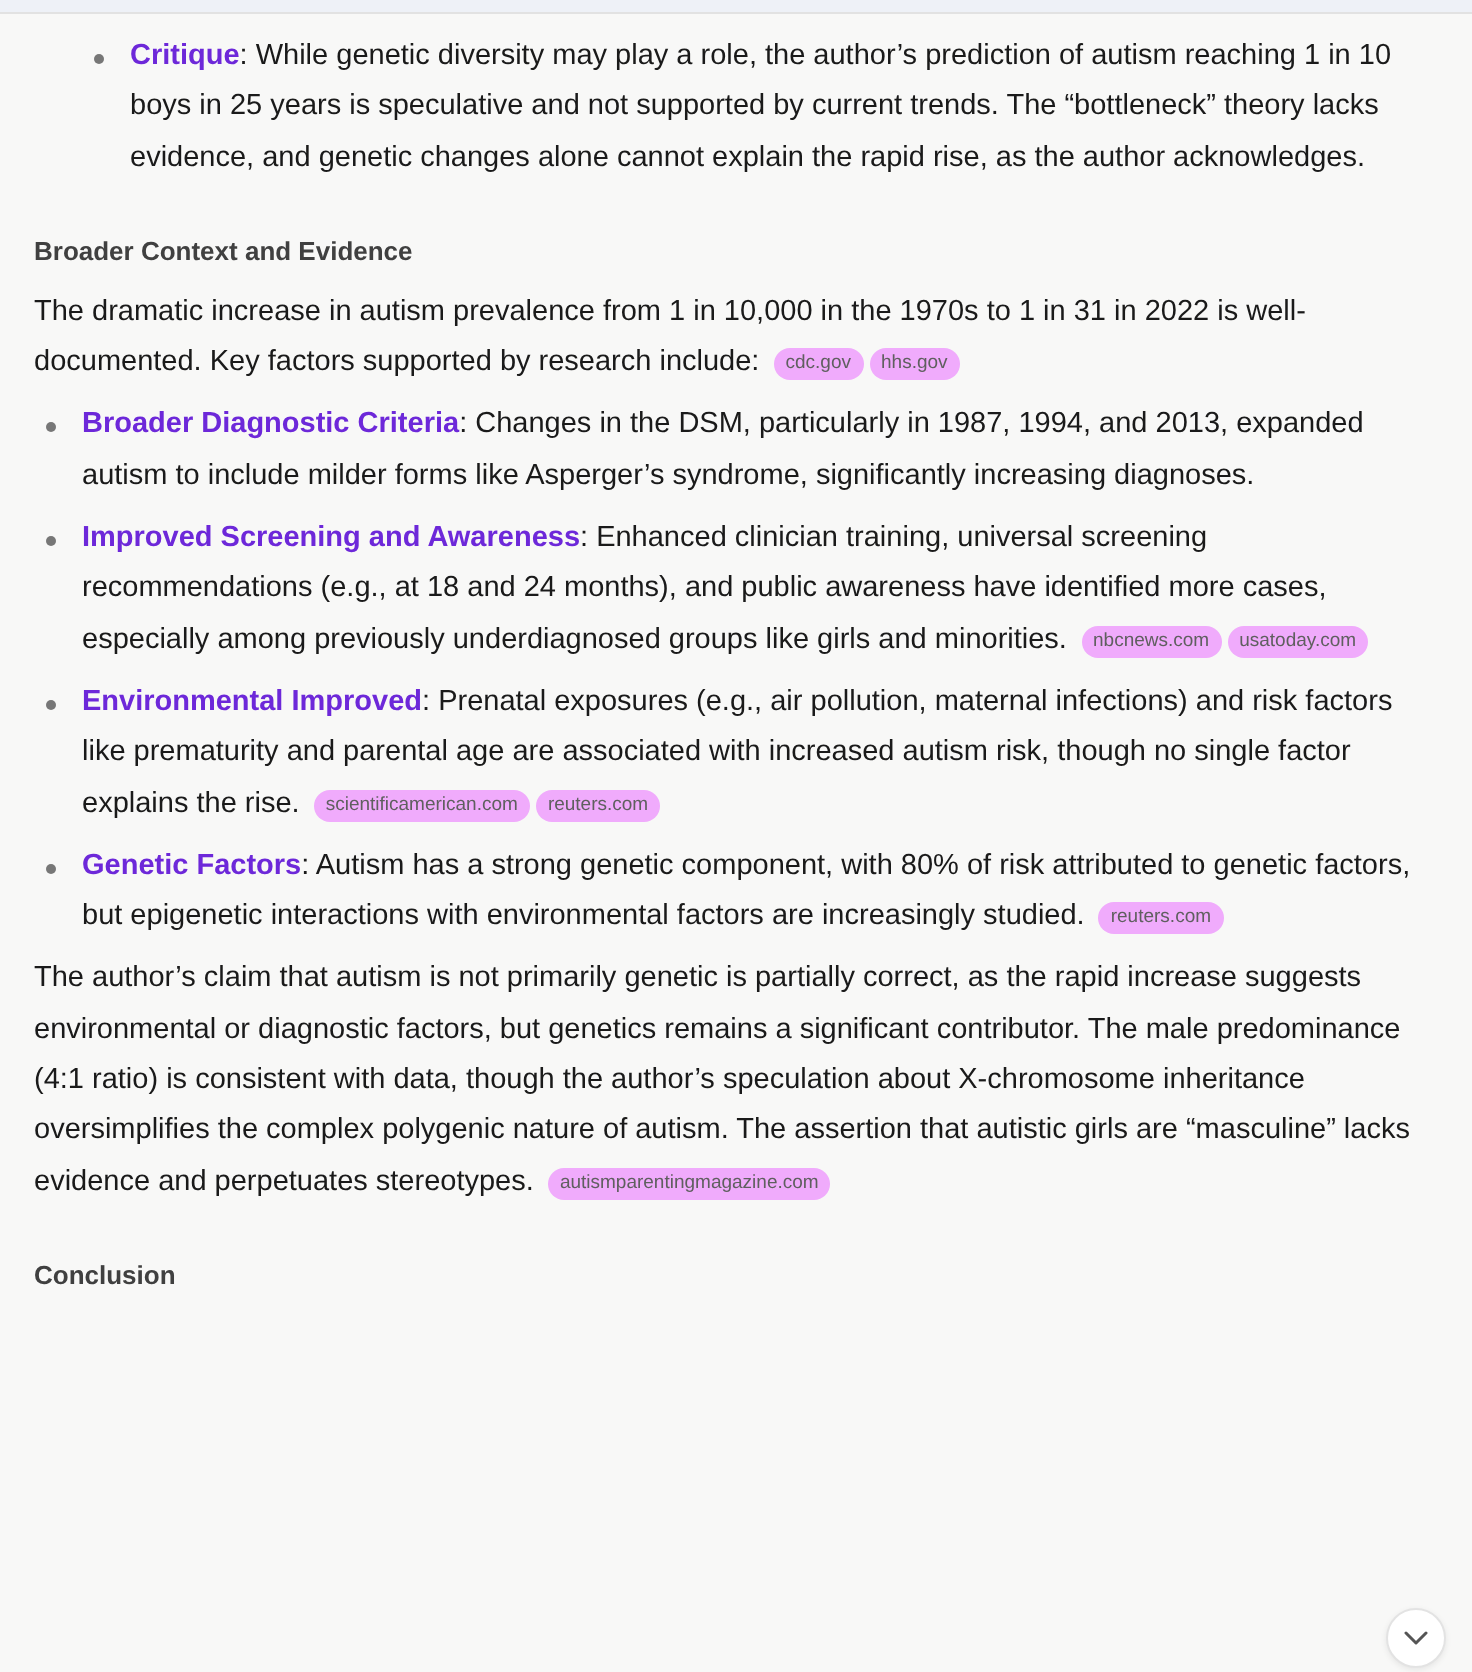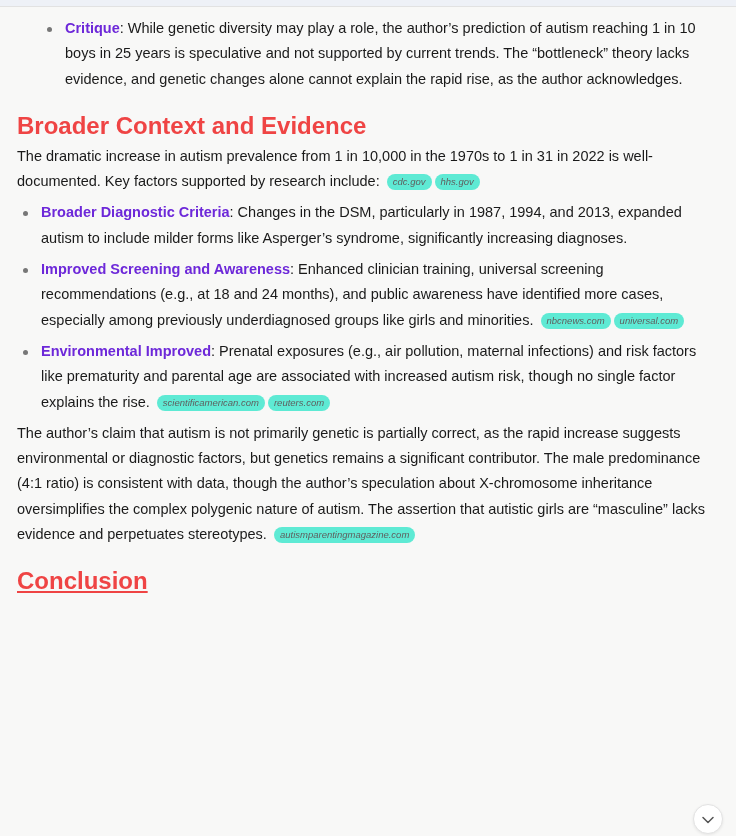--- a/index.html
+++ b/index.html
@@ -53,40 +53,39 @@
     height: 5px;
     border-radius: 50%;
     background: #777;
   }
   b.term {
     font-weight: bold;
     color: #6d28d9;
   }
   h2 {
     margin: 0;
-    font-size: 24px;
+    font-size: 13px;
     font-weight: bold;
-    color: #ef4444;
+    color: #404040;
     line-height: 24px;
   }
   .h-broader { margin-top: 22px; margin-bottom: 6px; }
-  .h-conclusion { margin-top: 22px; margin-bottom: 8px; text-decoration: underline; }
+  .h-conclusion { margin-top: 22px; margin-bottom: 8px; }
   p { margin: 0 0 6px 0; }
   .chip {
     display: inline-block;
     font-size: 9.5px;
     line-height: 16px;
     padding: 0 6px;
     margin-left: 3px;
     border-radius: 8px;
-    background: #5eead4;
+    background: #f0abfc;
     color: #5f5f5f;
     vertical-align: 1px;
     cursor: pointer;
-    font-style: italic;
   }
   .chip-row { display: block; }
   .chip-row .chip:first-child { margin-left: 0; }
   .scroll-btn {
     position: absolute;
     left: 693px;
     top: 804px;
     width: 28px;
     height: 28px;
     border-radius: 50%;
@@ -121,26 +120,31 @@
   </p>
 
   <ul class="list">
     <li class="item">
       <span class="bullet"></span>
       <b class="term">Broader Diagnostic Criteria</b><span>: Changes in the DSM, particularly in 1987, 1994, and 2013, expanded autism to include milder forms like Asperger’s syndrome, significantly increasing diagnoses.</span>
     </li>
     <li class="item">
       <span class="bullet"></span>
       <b class="term">Improved Screening and Awareness</b><span>: Enhanced clinician training, universal screening recommendations (e.g., at 18 and 24 months), and public awareness have identified more cases, especially among previously underdiagnosed groups like girls and minorities.</span>
-      <span class="chip">nbcnews.com</span><span class="chip">universal.com</span>
+      <span class="chip">nbcnews.com</span><span class="chip">usatoday.com</span>
     </li>
     <li class="item">
       <span class="bullet"></span>
       <b class="term">Environmental Improved</b><span>: Prenatal exposures (e.g., air pollution, maternal infections) and risk factors like prematurity and parental age are associated with increased autism risk, though no single factor explains the rise.</span>
       <span class="chip">scientificamerican.com</span><span class="chip">reuters.com</span>
+    </li>
+    <li class="item">
+      <span class="bullet"></span>
+      <b class="term">Genetic Factors</b><span>: Autism has a strong genetic component, with 80% of risk attributed to genetic factors, but epigenetic interactions with environmental factors are increasingly studied.</span>
+      <span class="chip">reuters.com</span>
     </li>
   </ul>
 
   <p>
     <span>The author’s claim that autism is not primarily genetic is partially correct, as the rapid increase suggests environmental or diagnostic factors, but genetics remains a significant contributor. The male predominance (4:1 ratio) is consistent with data, though the author’s speculation about X-chromosome inheritance oversimplifies the complex polygenic nature of autism. The assertion that autistic girls are “masculine” lacks evidence and perpetuates stereotypes.</span>
     <span class="chip">autismparentingmagazine.com</span>
   </p>
 
   <h2 class="h-conclusion">Conclusion</h2>
 

